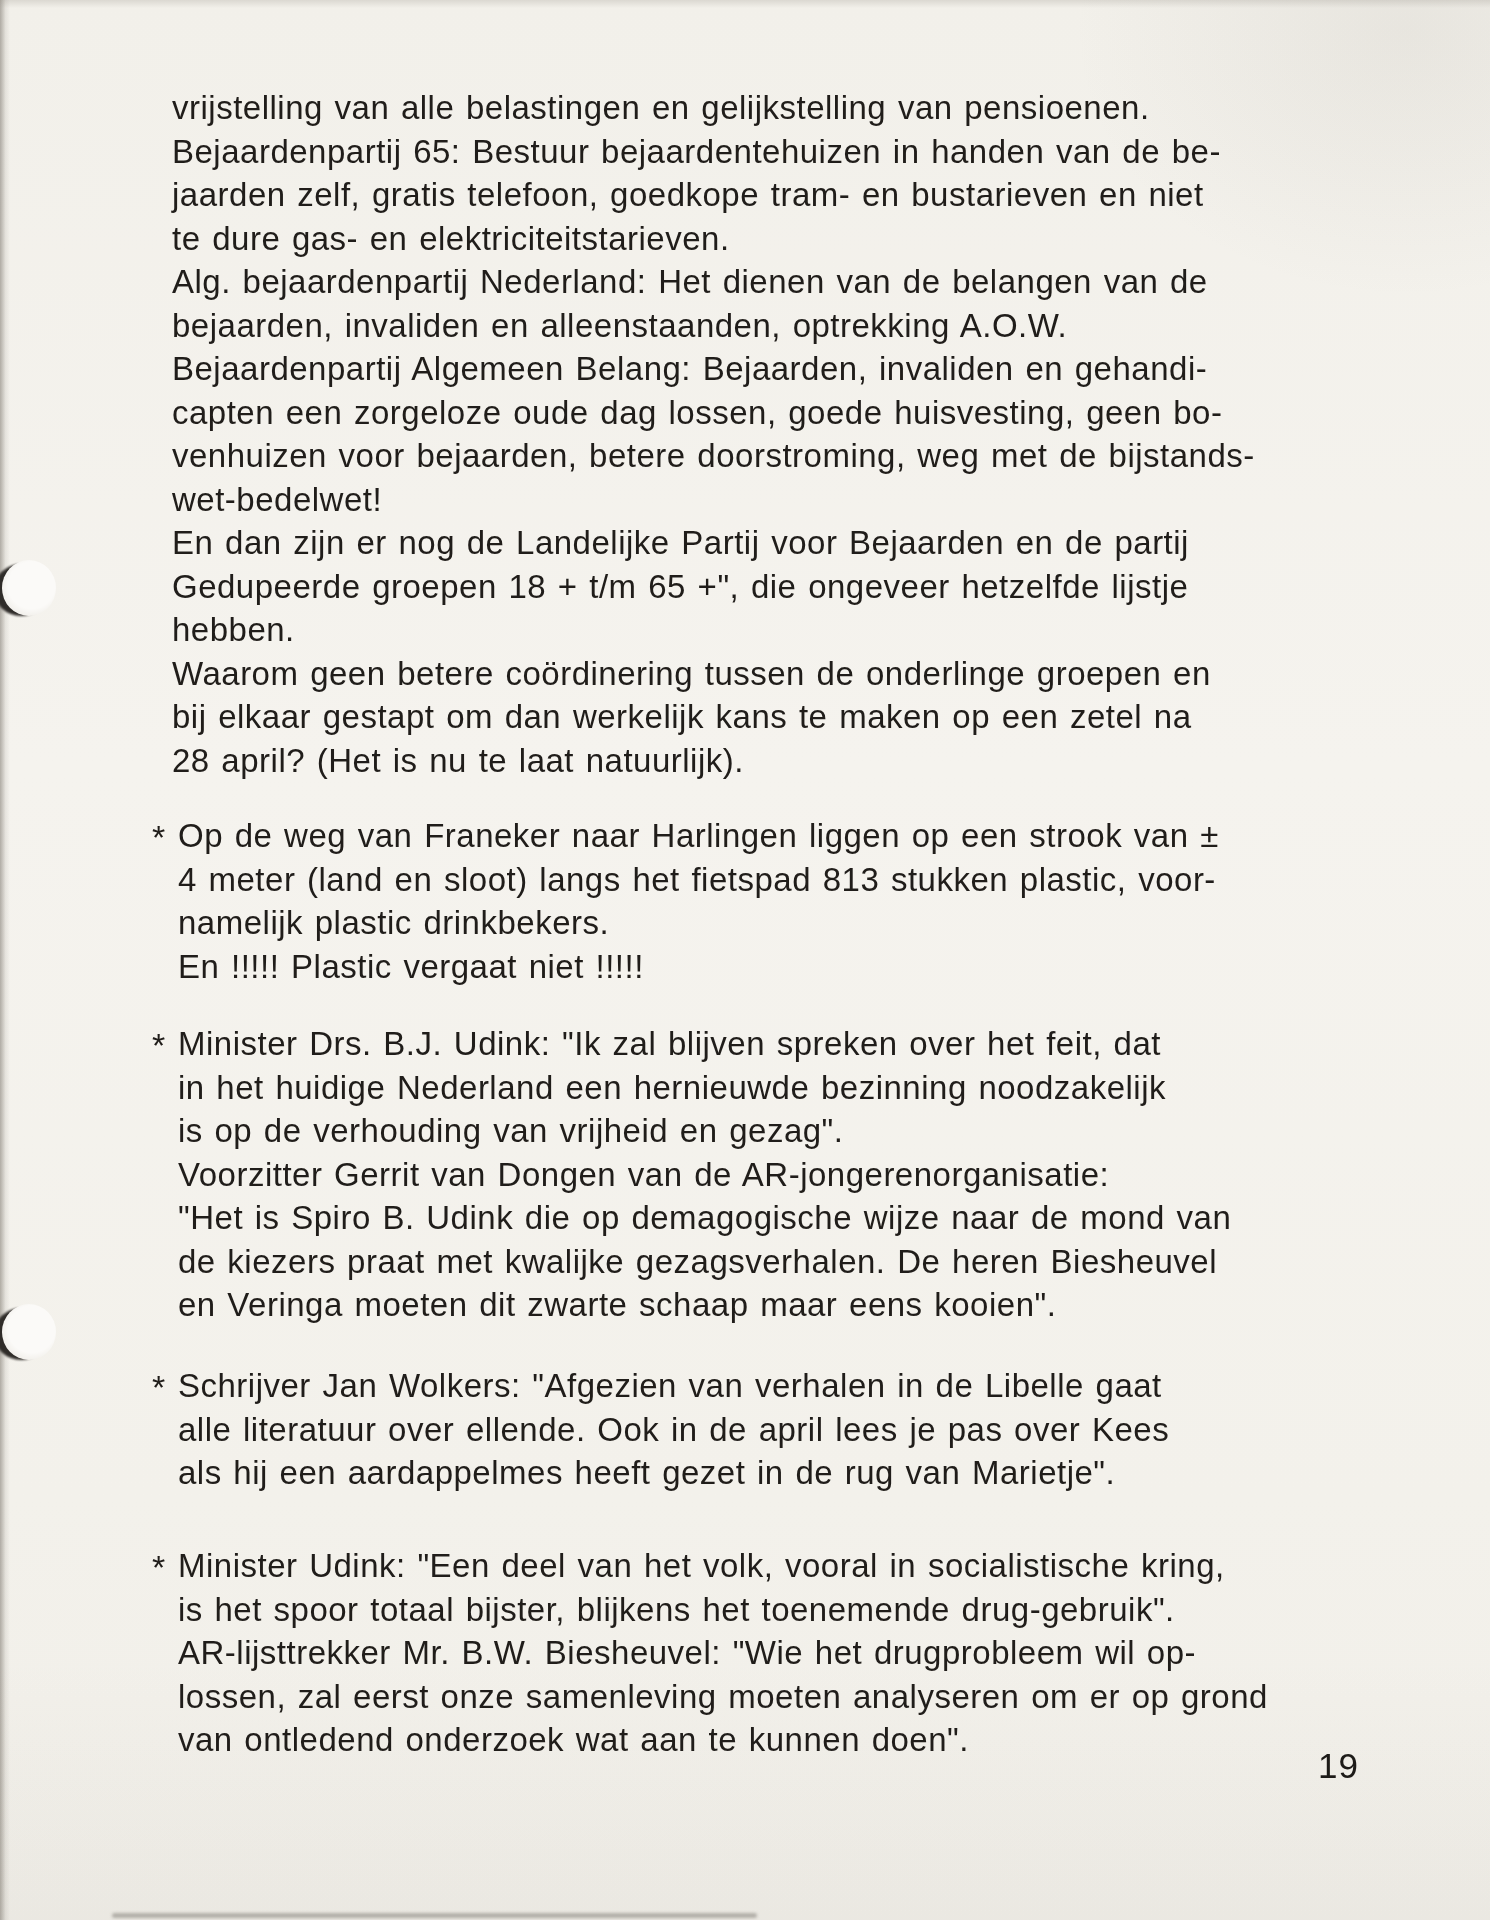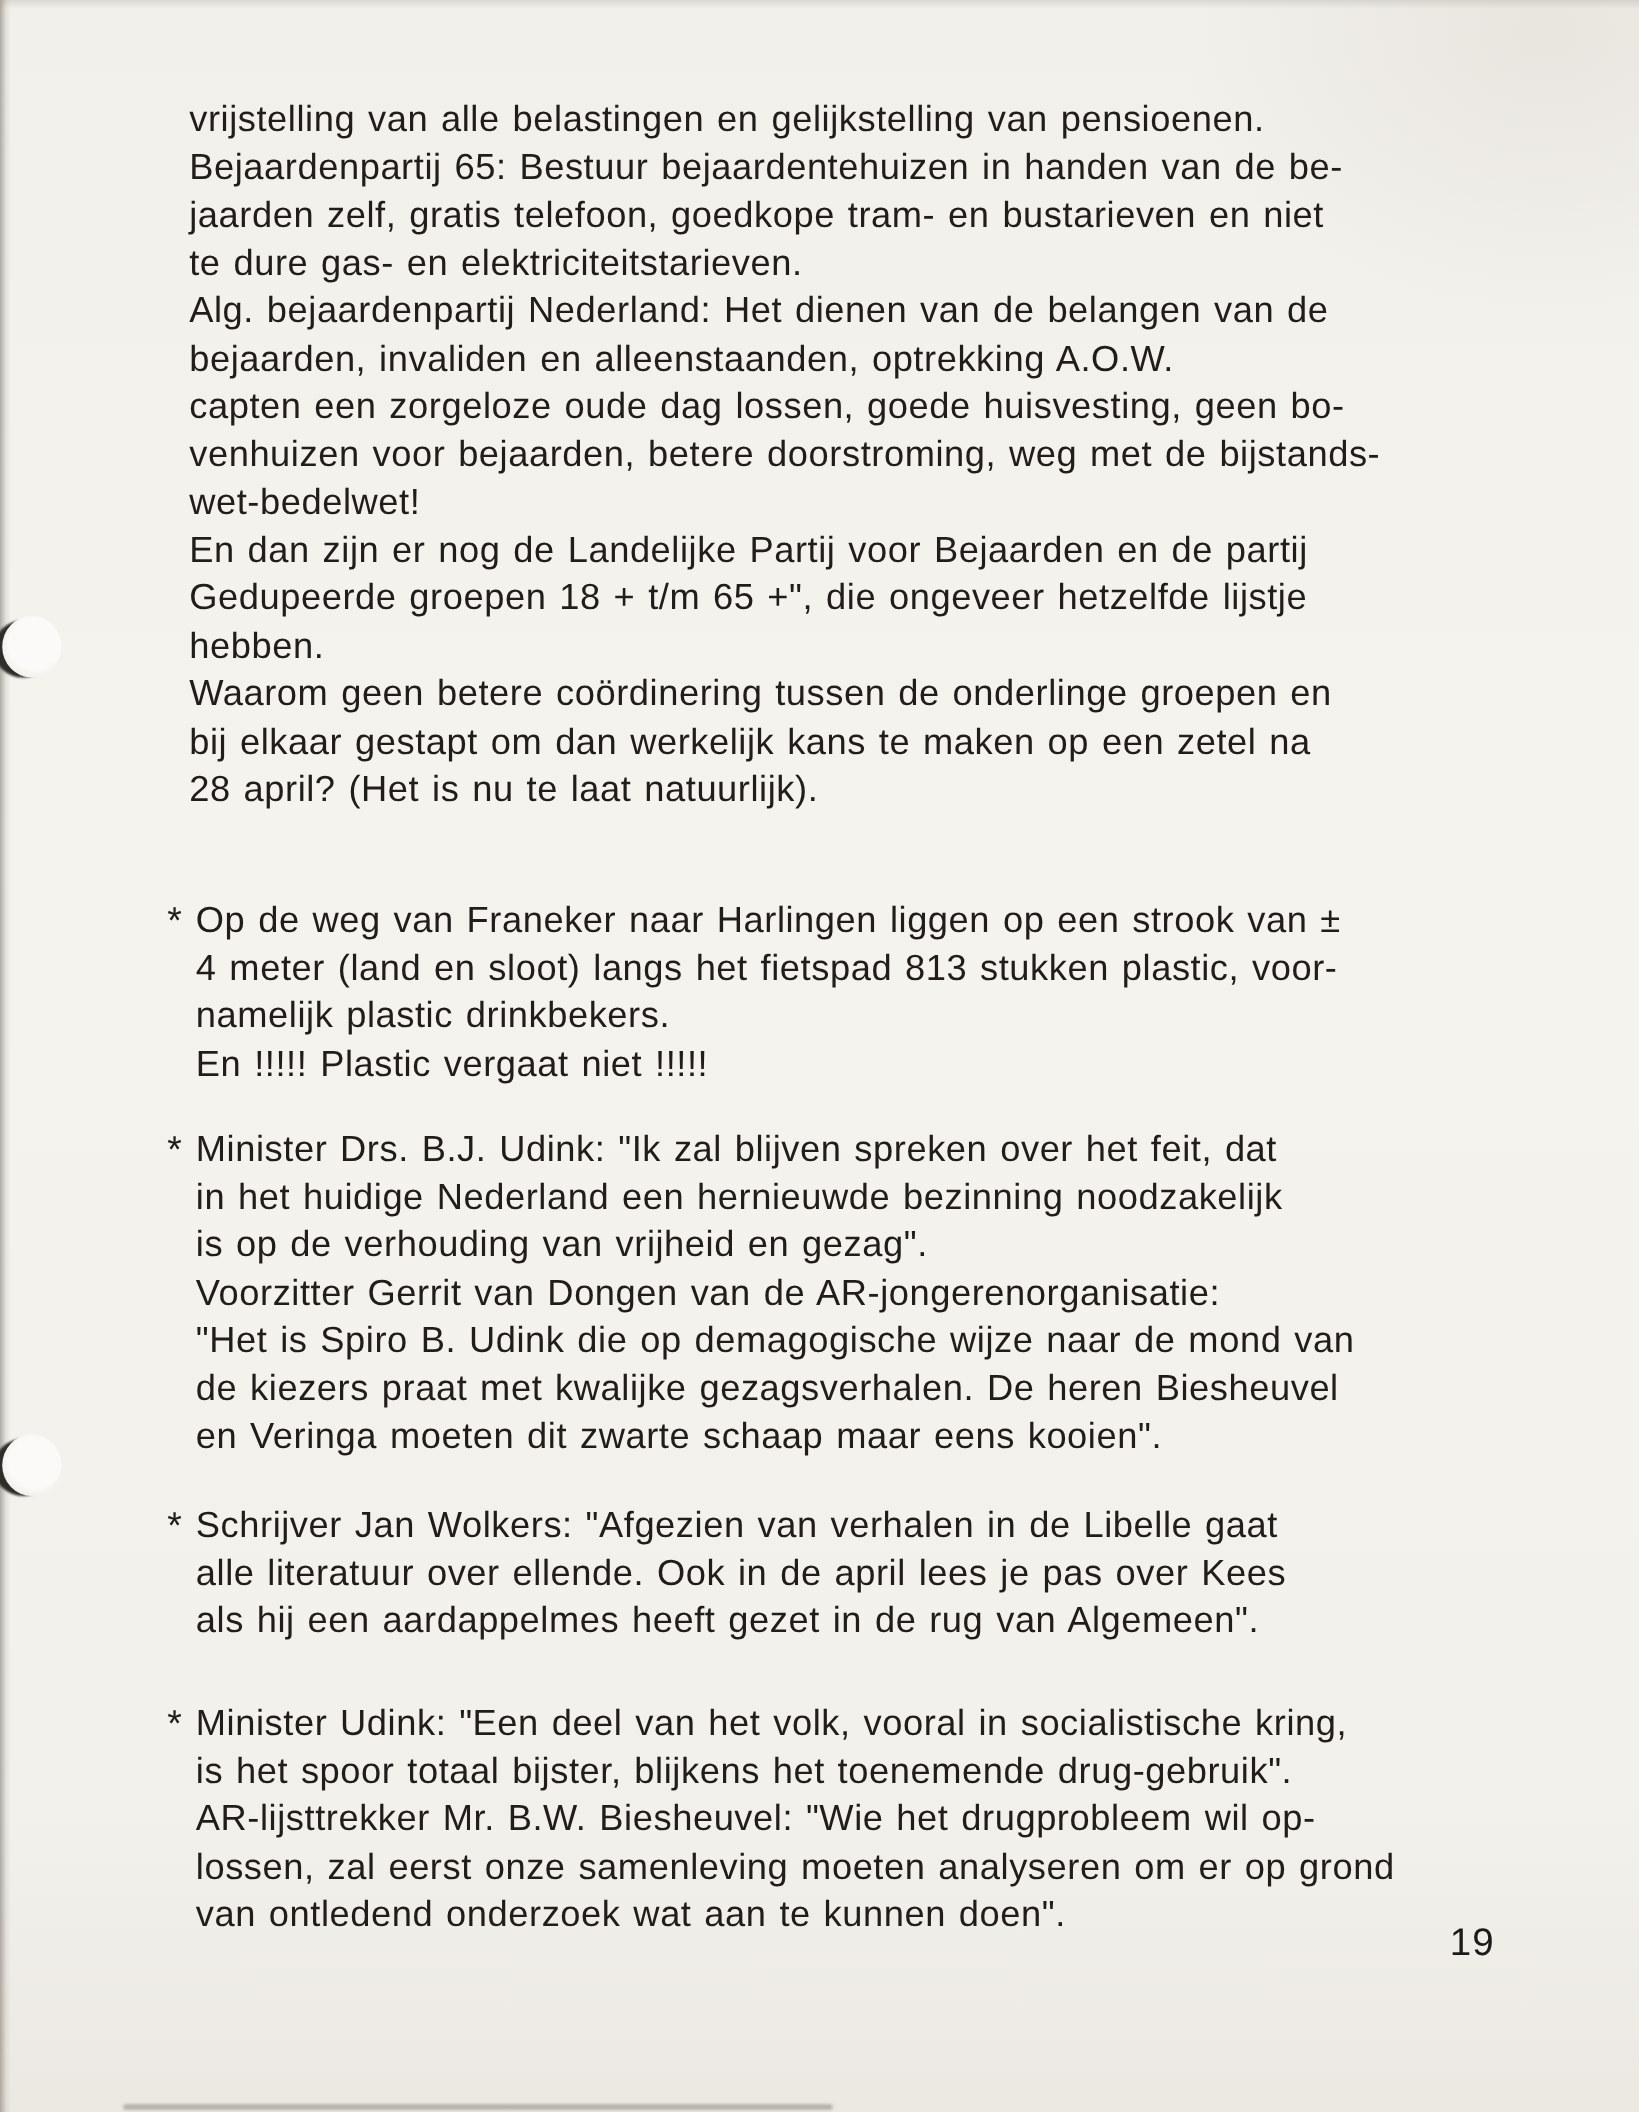--- a/index.html
+++ b/index.html
@@ -130,20 +130,21 @@
     <div class="hole-light"></div>
   </div>
 
   <div class="block intro">
       <div class="tline">vrijstelling van alle belastingen en gelijkstelling van pensioenen.</div>
       <div class="tline">Bejaardenpartij 65: Bestuur bejaardentehuizen in handen van de be-</div>
       <div class="tline">jaarden zelf, gratis telefoon, goedkope tram- en bustarieven en niet</div>
       <div class="tline">te dure gas- en elektriciteitstarieven.</div>
       <div class="tline">Alg. bejaardenpartij Nederland: Het dienen van de belangen van de</div>
       <div class="tline">bejaarden, invaliden en alleenstaanden, optrekking A.O.W.</div>
+      <div class="tline">Bejaardenpartij Algemeen Belang: Bejaarden, invaliden en gehandi-</div>
       <div class="tline">capten een zorgeloze oude dag lossen, goede huisvesting, geen bo-</div>
       <div class="tline">venhuizen voor bejaarden, betere doorstroming, weg met de bijstands-</div>
       <div class="tline">wet-bedelwet!</div>
       <div class="tline">En dan zijn er nog de Landelijke Partij voor Bejaarden en de partij</div>
       <div class="tline">Gedupeerde groepen 18 + t/m 65 +", die ongeveer hetzelfde lijstje</div>
       <div class="tline">hebben.</div>
       <div class="tline">Waarom geen betere coördinering tussen de onderlinge groepen en</div>
       <div class="tline">bij elkaar gestapt om dan werkelijk kans te maken op een zetel na</div>
       <div class="tline">28 april? (Het is nu te laat natuurlijk).</div>
     </div>
@@ -169,21 +170,21 @@
         <div class="tline">de kiezers praat met kwalijke gezagsverhalen. De heren Biesheuvel</div>
         <div class="tline">en Veringa moeten dit zwarte schaap maar eens kooien".</div>
       </div>
   </div>
 
   <div class="block bullet bullet-3">
     <span class="asterisk">*</span>
     <div class="lines">
         <div class="tline">Schrijver Jan Wolkers: "Afgezien van verhalen in de Libelle gaat</div>
         <div class="tline">alle literatuur over ellende. Ook in de april lees je pas over Kees</div>
-        <div class="tline">als hij een aardappelmes heeft gezet in de rug van Algemeen".</div>
+        <div class="tline">als hij een aardappelmes heeft gezet in de rug van Marietje".</div>
       </div>
   </div>
 
   <div class="block bullet bullet-4">
     <span class="asterisk">*</span>
     <div class="lines">
         <div class="tline">Minister Udink: "Een deel van het volk, vooral in socialistische kring,</div>
         <div class="tline">is het spoor totaal bijster, blijkens het toenemende drug-gebruik".</div>
         <div class="tline">AR-lijsttrekker Mr. B.W. Biesheuvel: "Wie het drugprobleem wil op-</div>
         <div class="tline">lossen, zal eerst onze samenleving moeten analyseren om er op grond</div>

